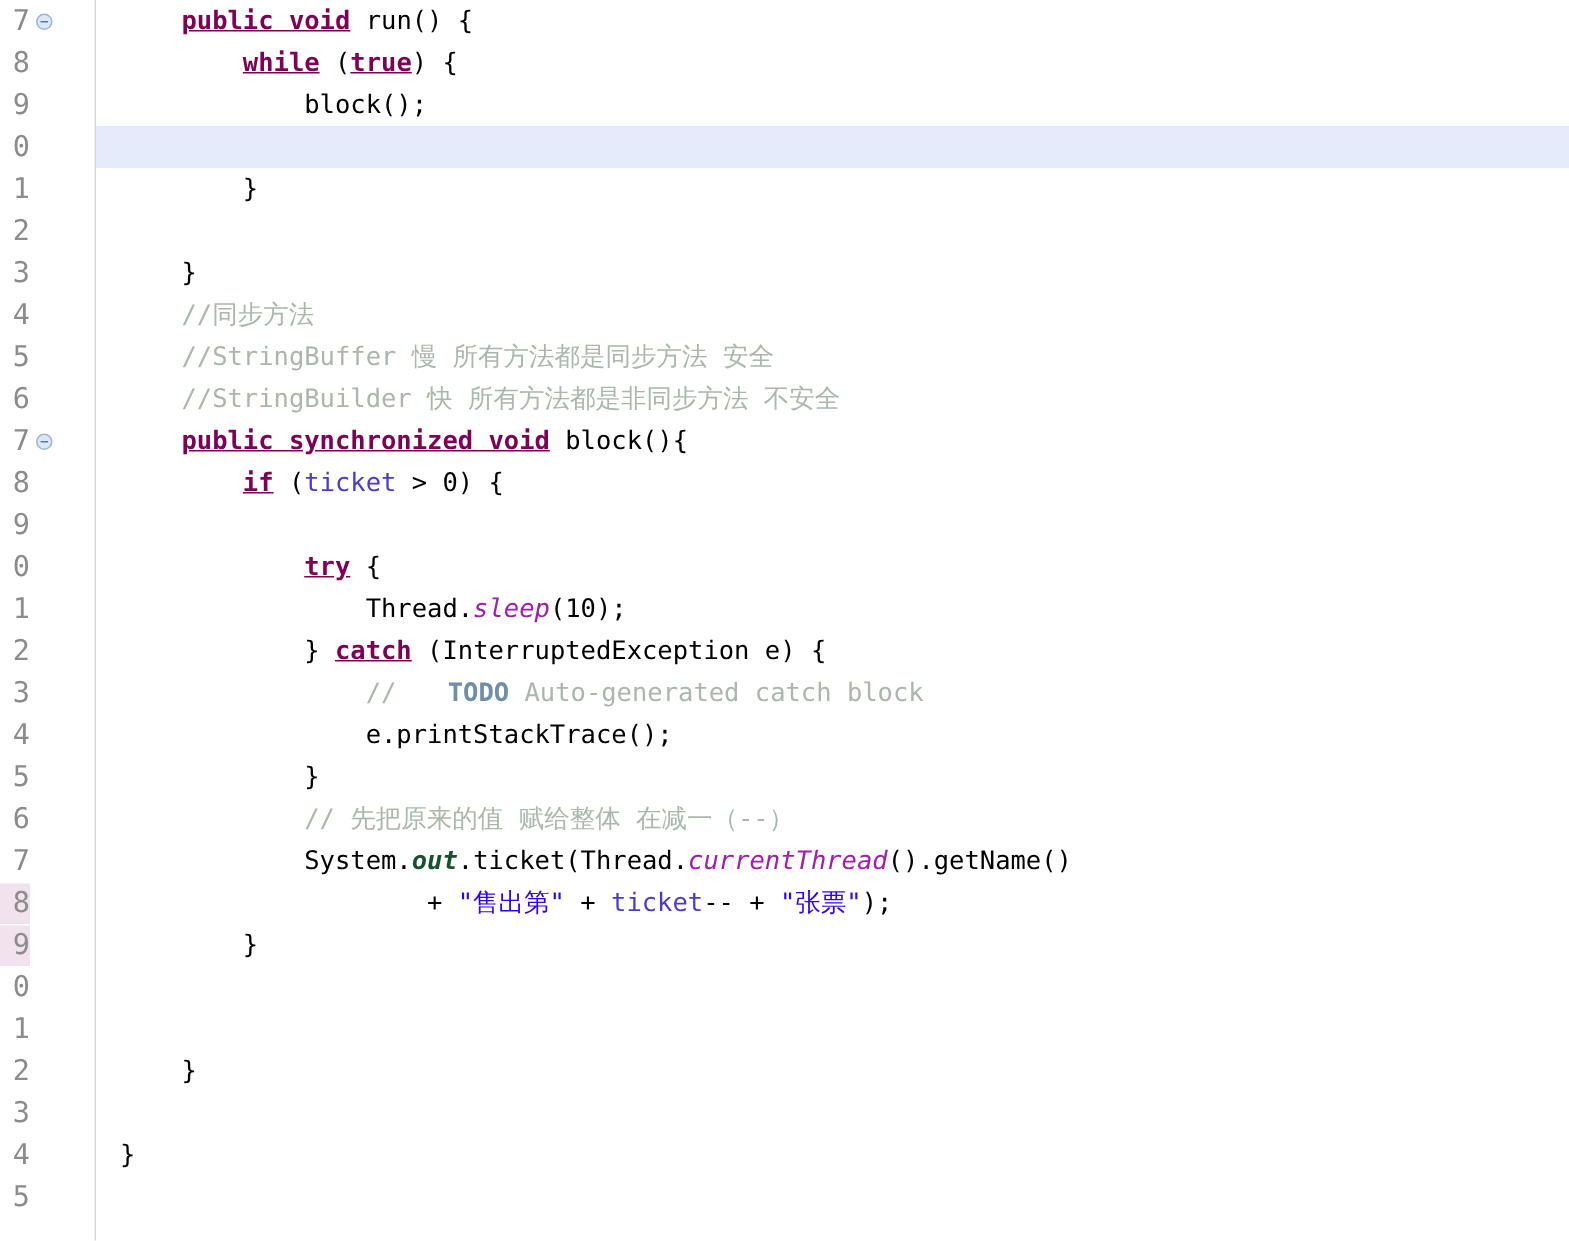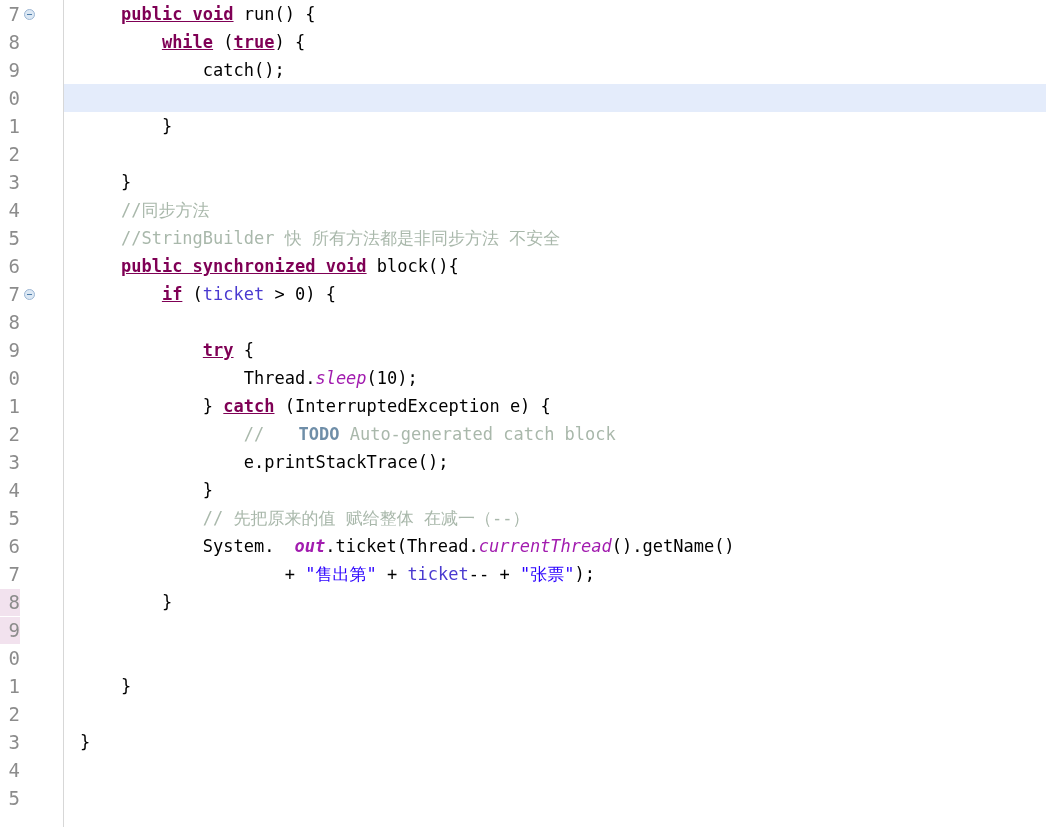--- a/index.html
+++ b/index.html
@@ -52,21 +52,21 @@
   }
   .row.cur{background:#e4ecfb;}
   .row span{white-space:pre;}
 
   
   .kw   {color:#7f0055;font-weight:bold;text-decoration:underline;}
   .str  {color:#2a00ff;}
   .cmt  {color:#a9b8ab;}
   .todo {color:#6f8ea8;font-weight:bold;margin-left:24px;}
   .fld  {color:#4a3ad0;}
-  .fldb {color:#a21caf;font-weight:bold;font-style:italic;margin-left:20px;}
+  .fldb {color:#14532d;font-weight:bold;font-style:italic;}
   .stat {font-style:italic;color:#a21caf;}
   .pln  {color:#000;text-align:center;}
 </style>
 </head>
 <body>
 
 <div id="editor">
 
   <div id="gutter">
       <div class="gut-row">
@@ -158,26 +158,27 @@
         <span class="gut-num">4</span>
       </div>
       <div class="gut-row">
         <span class="gut-num">5</span>
       </div>
     </div>
 
   <div id="code">
       <div class="row"><span class="pln">    </span><span class="kw">public void</span><span class="pln"> run() {</span></div>
       <div class="row"><span class="pln">        </span><span class="kw">while</span><span class="pln"> (</span><span class="kw">true</span><span class="pln">) {</span></div>
-      <div class="row"><span class="pln">            catch();</span></div>
+      <div class="row"><span class="pln">            block();</span></div>
       <div class="row cur"><span class="pln"></span></div>
       <div class="row"><span class="pln">        }</span></div>
       <div class="row"><span class="pln"></span></div>
       <div class="row"><span class="pln">    }</span></div>
       <div class="row"><span class="pln">    </span><span class="cmt">//同步方法</span></div>
+      <div class="row"><span class="pln">    </span><span class="cmt">//StringBuffer 慢 所有方法都是同步方法 安全</span></div>
       <div class="row"><span class="pln">    </span><span class="cmt">//StringBuilder 快 所有方法都是非同步方法 不安全</span></div>
       <div class="row"><span class="pln">    </span><span class="kw">public synchronized void</span><span class="pln"> block(){</span></div>
       <div class="row"><span class="pln">        </span><span class="kw">if</span><span class="pln"> (</span><span class="fld">ticket</span><span class="pln"> &gt; 0) {</span></div>
       <div class="row"><span class="pln"></span></div>
       <div class="row"><span class="pln">            </span><span class="kw">try</span><span class="pln"> {</span></div>
       <div class="row"><span class="pln">                Thread.</span><span class="stat">sleep</span><span class="pln">(10);</span></div>
       <div class="row"><span class="pln">            } </span><span class="kw">catch</span><span class="pln"> (InterruptedException e) {</span></div>
       <div class="row"><span class="pln">                </span><span class="cmt">// </span><span class="todo">TODO</span><span class="cmt"> Auto-generated catch block</span></div>
       <div class="row"><span class="pln">                e.printStackTrace();</span></div>
       <div class="row"><span class="pln">            }</span></div>

